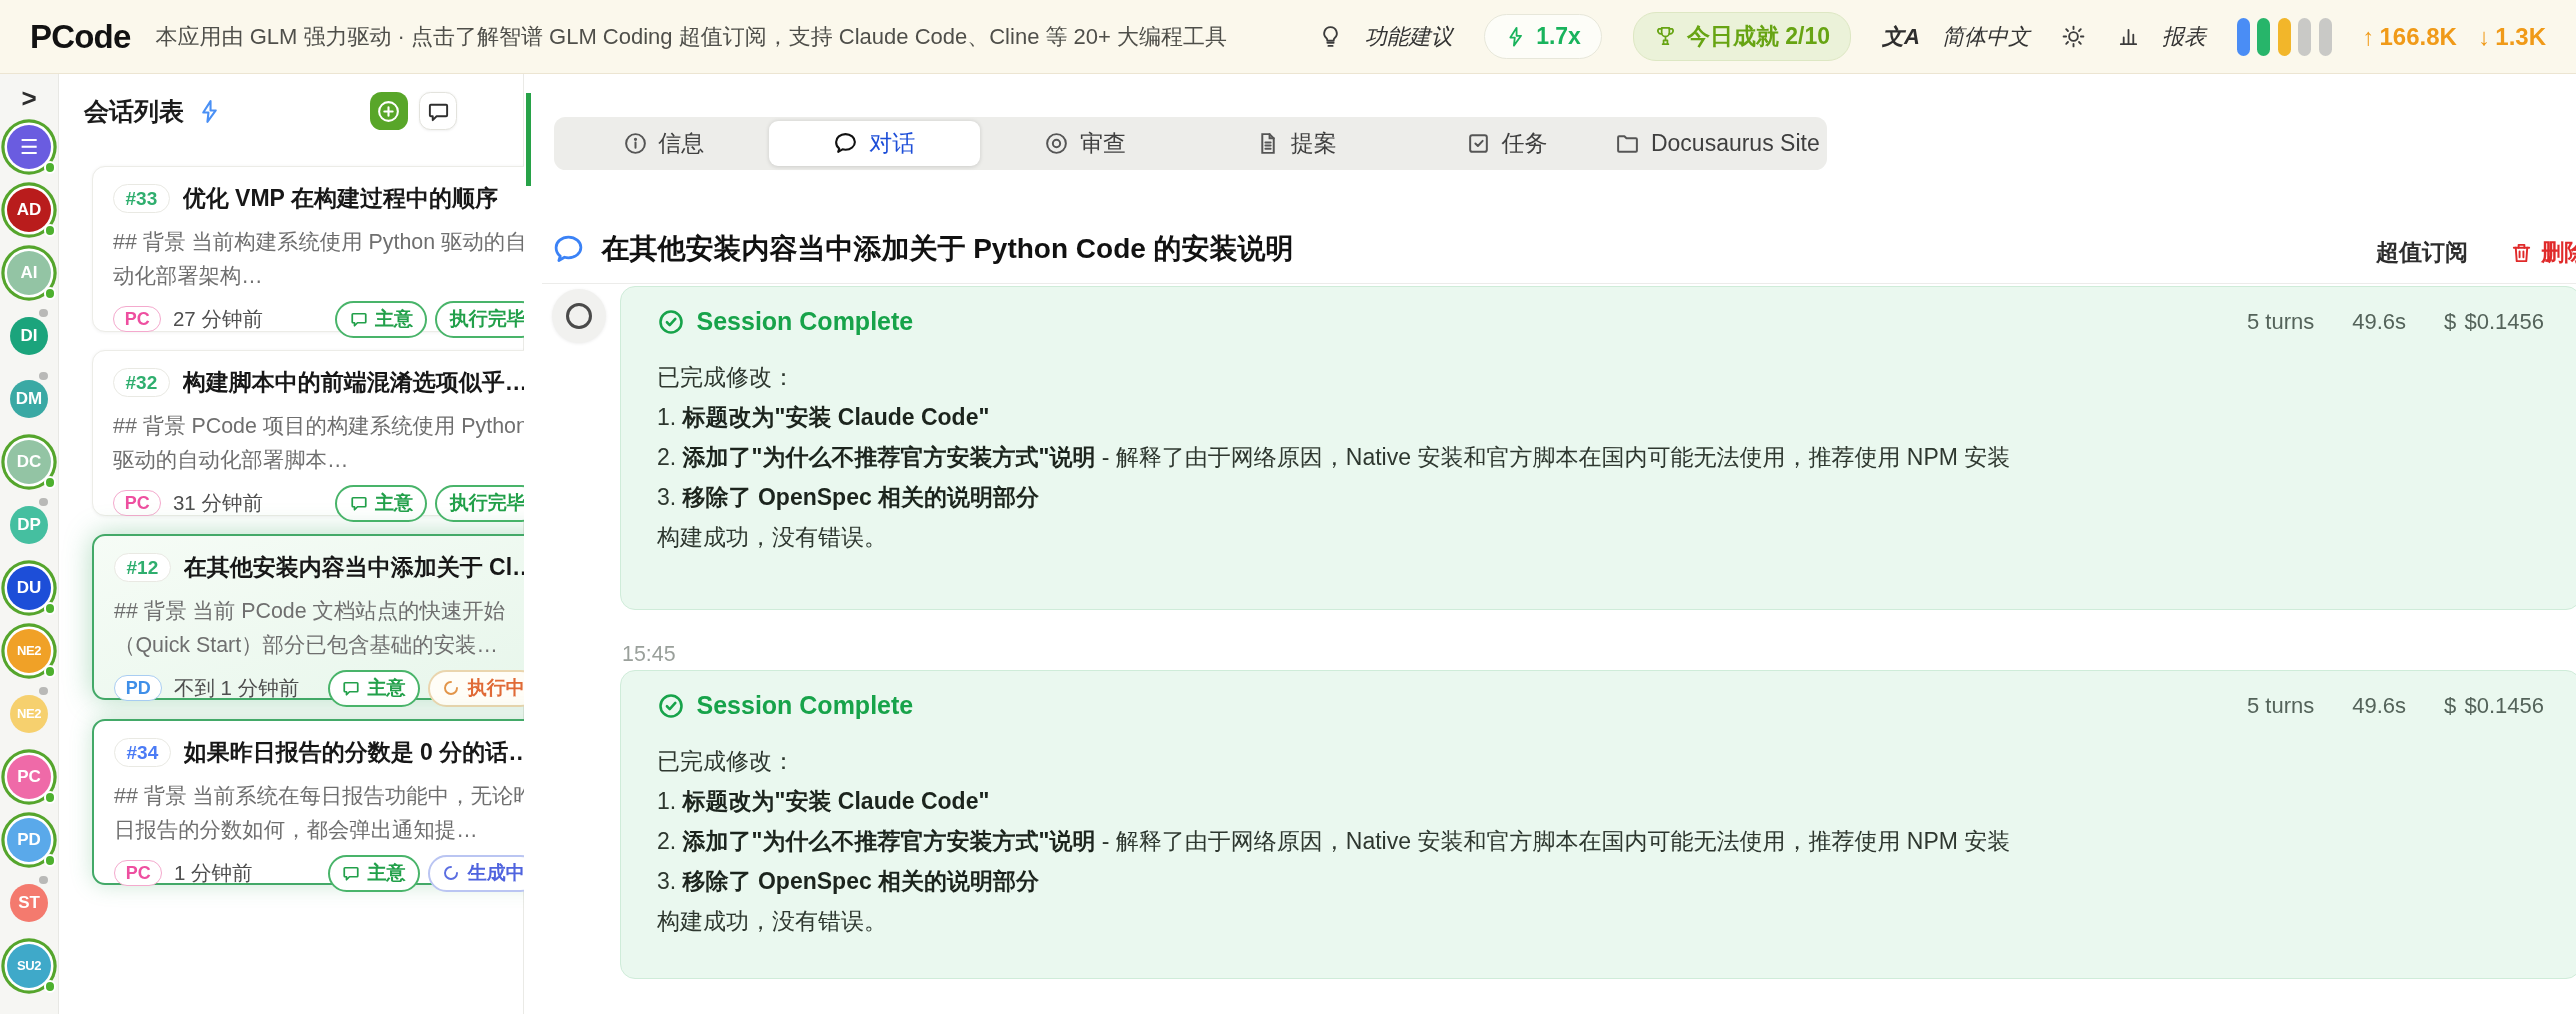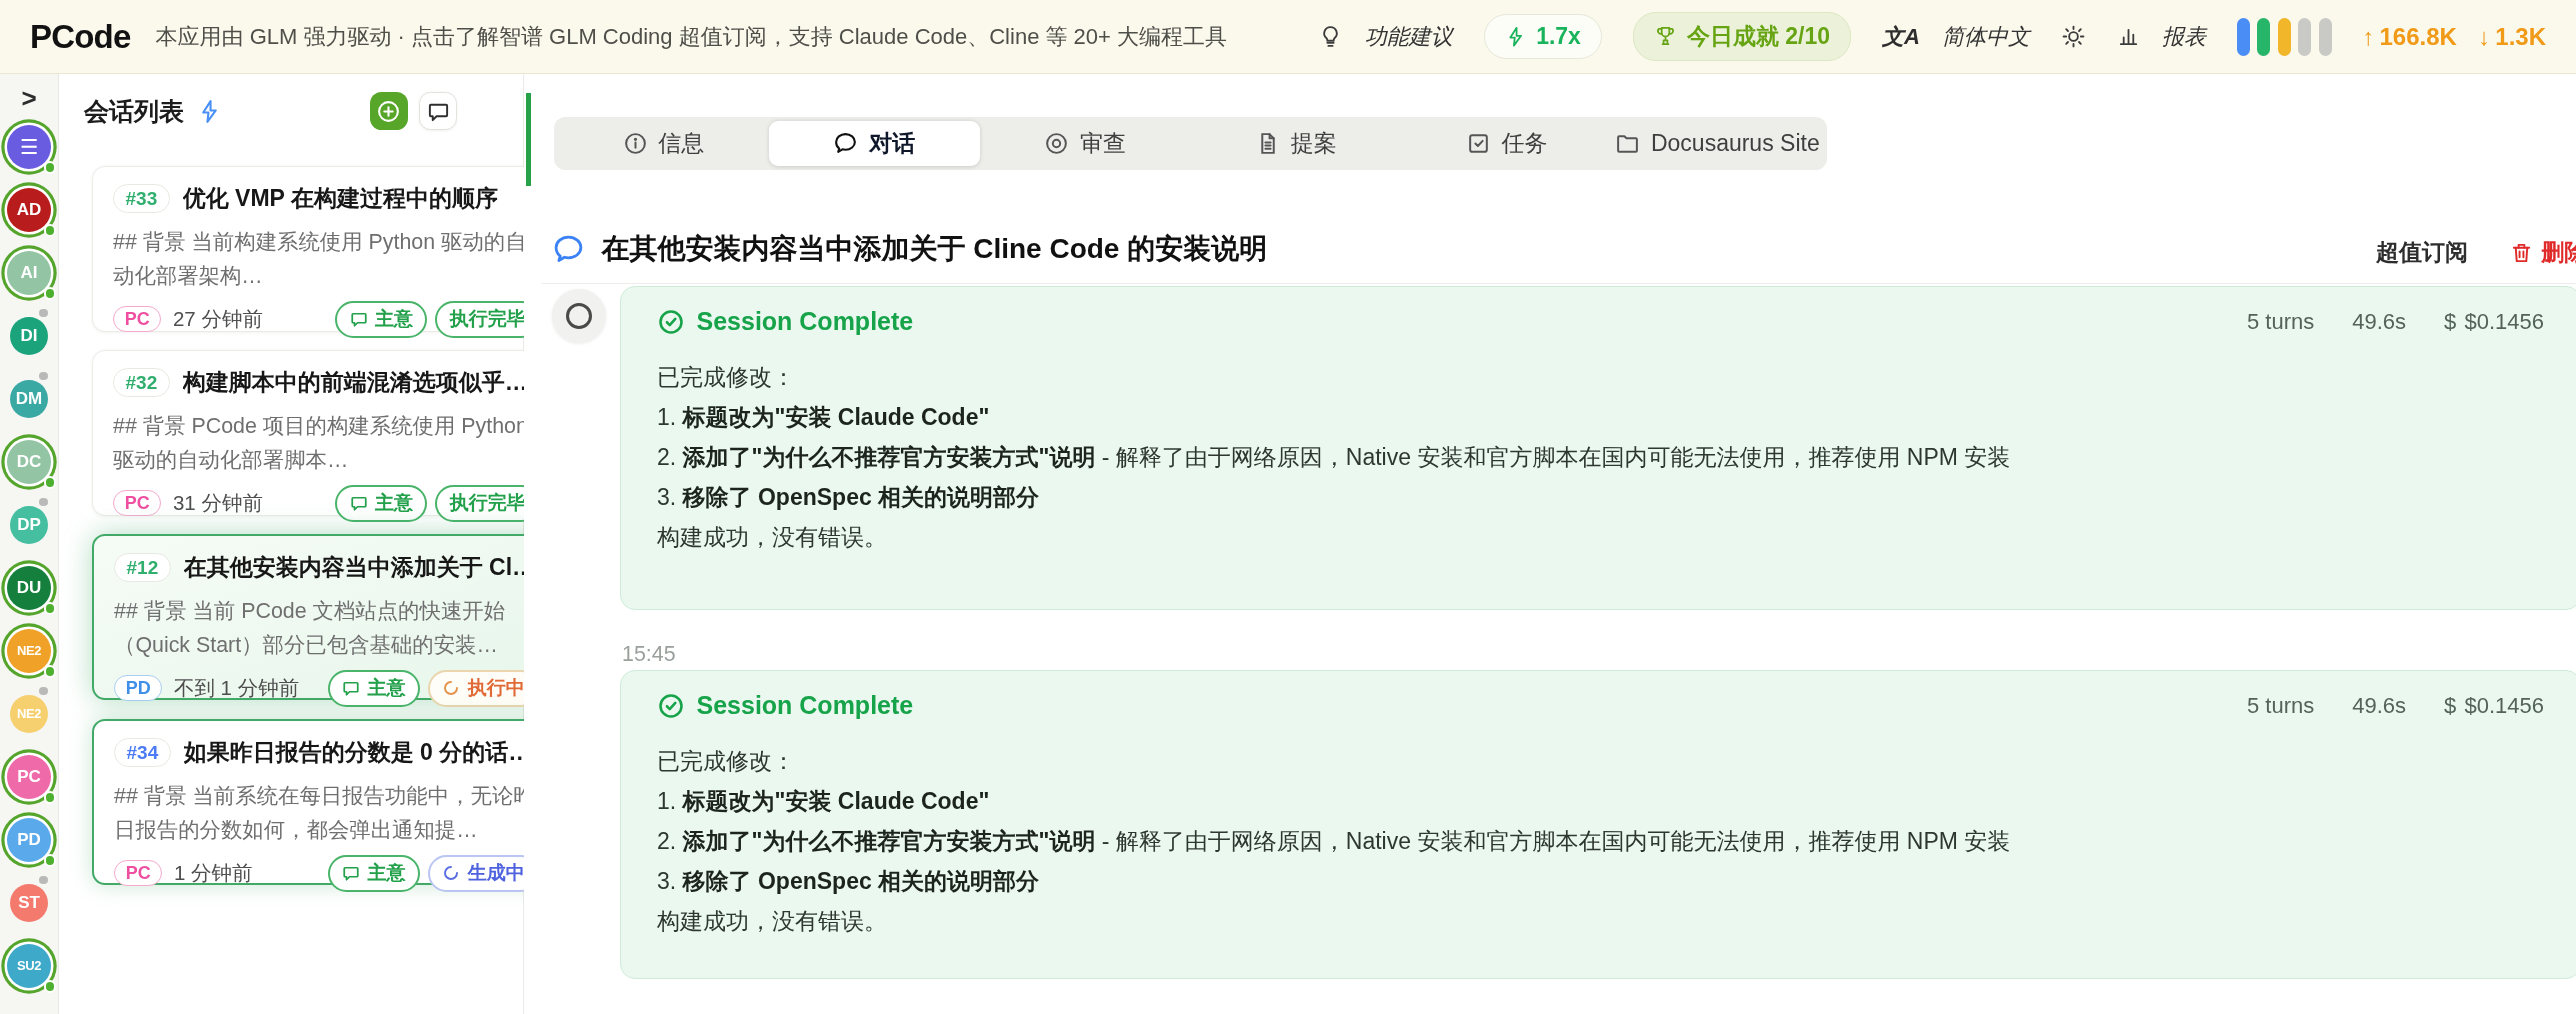--- a/index.html
+++ b/index.html
@@ -74,21 +74,21 @@
   .tag.running{color:#e06a36;border-color:#ead5ae;background:#fffdf7;}
   .tag.gen{color:#4f63de;border-color:#bac5f2;}
 
   
   .main{position:absolute;top:74px;left:524px;width:2052px;height:940px;background:#fff;}
   .accent{position:absolute;left:1.6px;top:19px;width:5.7px;height:93px;background:#27a248;}
   .tabbar{position:absolute;left:30px;top:43px;width:1273px;height:53px;background:#ededea;
     border-radius:11.5px;display:flex;align-items:stretch;padding:4.1px;}
   .tab{flex:1;display:flex;align-items:center;justify-content:center;gap:10.7px;font-size:23px;
     color:#3f3f3f;border-radius:9px;cursor:pointer;}
-  .tab.active{background:#fff;font-weight:700;color:#0f172a;box-shadow:0 0.8px 4.1px rgba(0,0,0,.14);}
+  .tab.active{background:#fff;font-weight:400;color:#1d4ed8;box-shadow:0 0.8px 4.1px rgba(0,0,0,.14);}
   .chat-title-row{position:absolute;left:28px;top:156px;display:flex;align-items:center;gap:16.4px;}
   .chat-title{font-size:28px;font-weight:800;color:#111;}
   .clear-btn{position:absolute;left:1852px;top:163px;font-size:23px;font-weight:700;color:#2d2d2d;cursor:pointer;white-space:nowrap;}
   .delete-btn{position:absolute;left:1986px;top:163px;font-size:23px;font-weight:700;color:#e02a2a;
     display:flex;gap:8.2px;align-items:center;cursor:pointer;white-space:nowrap;}
   .divider{position:absolute;left:18px;top:209px;width:2034px;border-top:0.8px solid #ececea;}
 
   .msg-avatar{position:absolute;left:28px;top:215px;width:54px;height:54px;border-radius:50%;
     background:#f1f1ef;display:flex;align-items:center;justify-content:center;box-shadow:0 0.8px 3.3px rgba(0,0,0,.08);}
   .msg-avatar .ring{width:26px;height:26px;border-radius:50%;border:3.3px solid #4a4a4a;}
@@ -220,21 +220,21 @@
         <span class="dot green"></span>
       </div>
     </div>
   <div class="slot">
       <div class="avatar sm" style="background: rgb(69, 191, 160); justify-content: center;">
         <span class="av-label">DP</span>
         <span class="dot gray"></span>
       </div>
     </div>
   <div class="slot">
-      <div class="avatar lg" style="background: #15803d; text-align: center;">
+      <div class="avatar lg" style="background: #1d4ed8; text-align: center;">
         <span class="av-label">DU</span>
         <span class="dot green"></span>
       </div>
     </div>
   <div class="slot">
       <div class="avatar lg tri" style="background: rgb(240, 161, 39);">
         <span class="av-label">NE2</span>
         <span class="dot green"></span>
       </div>
     </div>
@@ -437,21 +437,21 @@
           <path d="M3 6a1 1 0 0 1 1-1h5l2 2h9a1 1 0 0 1 1 1v11a1 1 0 0 1-1 1H4a1 1 0 0 1-1-1z"></path>
         </svg>
       <span>Docusaurus Site</span>
     </div>
   </div>
 
   <div class="chat-title-row">
     <svg width="33" height="33" viewBox="0 0 24 24" fill="none" stroke="#3b82f6" stroke-width="2" stroke-linejoin="round">
         <path d="M12 3a9 7.5 0 0 1 9 7.5 9 7.5 0 0 1-9 7.5c-1 0-2-.1-2.9-.4L5 20l1-3.2A7.6 7.6 0 0 1 3 10.5 9 7.5 0 0 1 12 3z"></path>
       </svg>
-    <span class="chat-title">在其他安装内容当中添加关于 Cline Code 的安装说明</span>
+    <span class="chat-title">在其他安装内容当中添加关于 Python Code 的安装说明</span>
   </div>
 
   <span class="clear-btn">超值订阅</span>
   <span class="delete-btn">
     <svg width="23" height="23" viewBox="0 0 24 24" fill="none" stroke="#e02a2a" stroke-width="2" stroke-linecap="round" stroke-linejoin="round">
         <path d="M4 7h16"></path>
         <path d="M9 7V4h6v3"></path>
         <path d="M6 7l1 14h10l1-14"></path>
         <path d="M10 11v6M14 11v6"></path>
       </svg>

